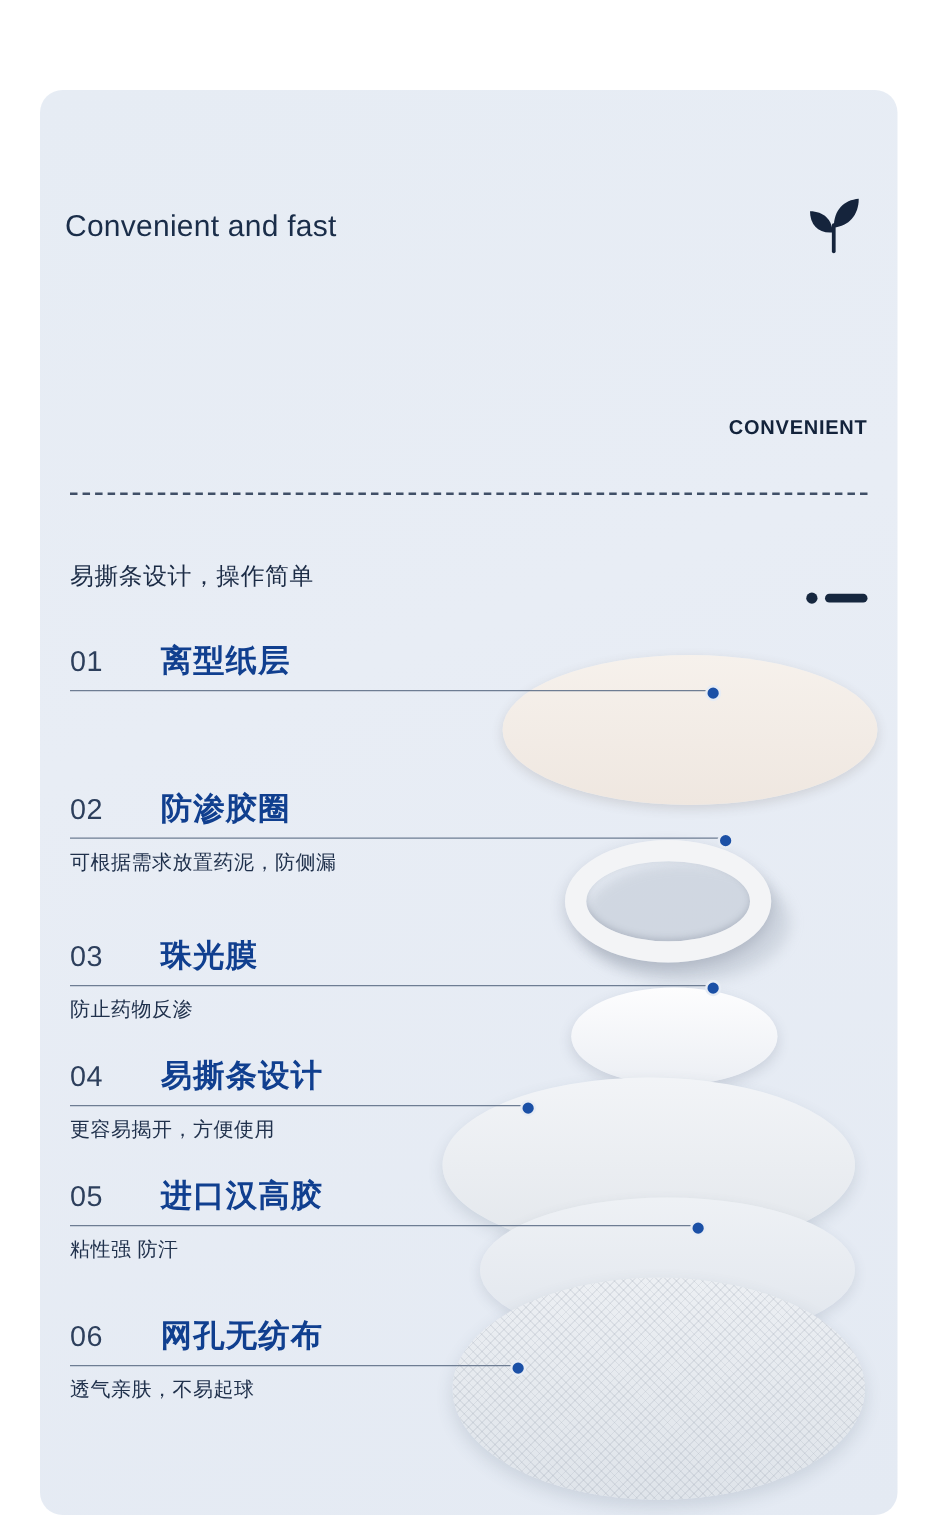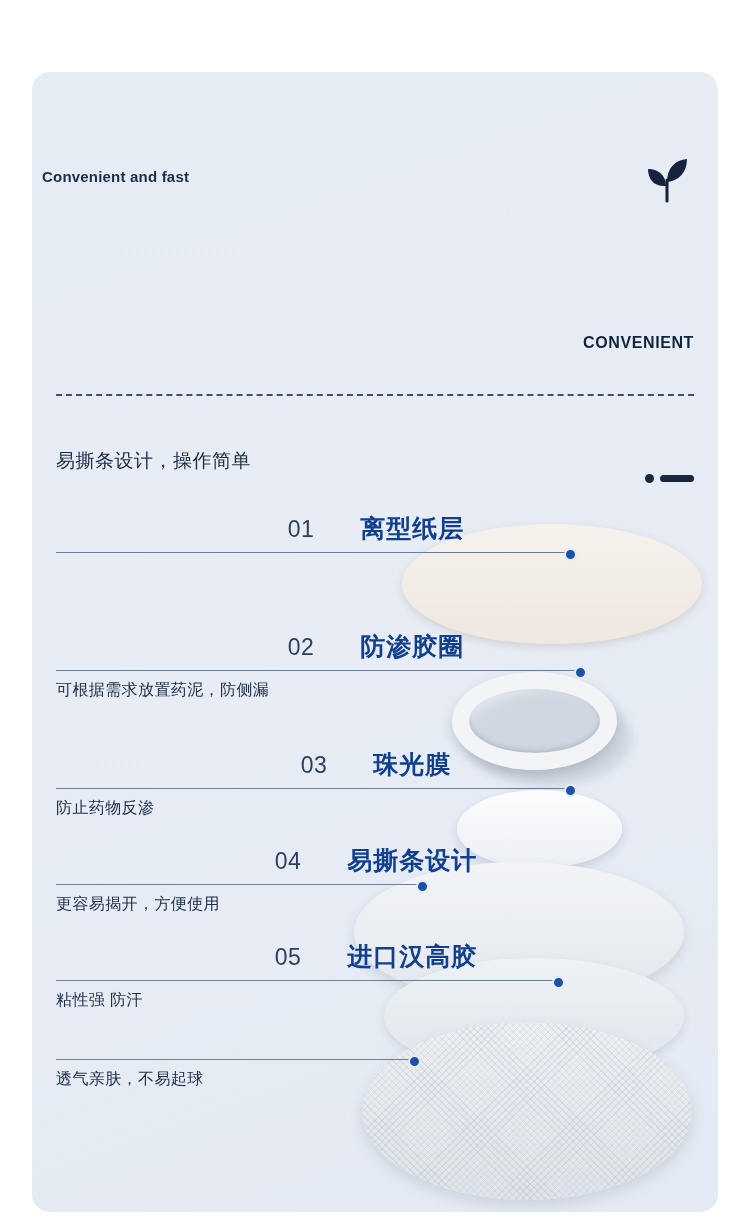--- a/index.html
+++ b/index.html
@@ -29,24 +29,24 @@
     width: 686px;
     height: 1140px;
     background: linear-gradient(160deg, #e6ecf4 0%, #e8edf5 40%, #e4eaf3 100%);
     border-radius: 18px;
     overflow: hidden;
   }
 
   
   .eyebrow {
     position: absolute;
-    left: 10px;
+    left: 20px;
     top: 96px;
-    font-size: 15px;
-    font-weight: bold;
+    font-size: 24px;
+    font-weight: normal;
     color: #1a2d49;
     letter-spacing: 0.2px;
   }
 
   .leaf-icon {
     position: absolute;
     right: 28px;
     top: 84px;
     width: 46px;
     height: 48px;
@@ -200,21 +200,20 @@
   }
   .feature {
     position: absolute;
     left: 24px;
     width: 640px;
   }
   .feature .head {
     display: flex;
     align-items: baseline;
     gap: 10px;
-    justify-content: center;
   }
   .feature .num {
     font-size: 23px;
     color: #2d3f5c;
     font-weight: normal;
     letter-spacing: 0.5px;
   }
   .feature .title {
     font-size: 25px;
     font-weight: bold;
@@ -359,20 +358,24 @@
           <span class="num">05</span>
           <span class="title">进口汉高胶</span>
         </div>
         <div class="rule">
           <span class="node"></span>
         </div>
         <div class="desc">粘性强 防汗</div>
       </div>
 
       <div class="feature f6">
+        <div class="head">
+          <span class="num">06</span>
+          <span class="title">网孔无纺布</span>
+        </div>
         <div class="rule">
           <span class="node"></span>
         </div>
         <div class="desc">透气亲肤，不易起球</div>
       </div>
 
     </div>
   </div>
 </div>
 

